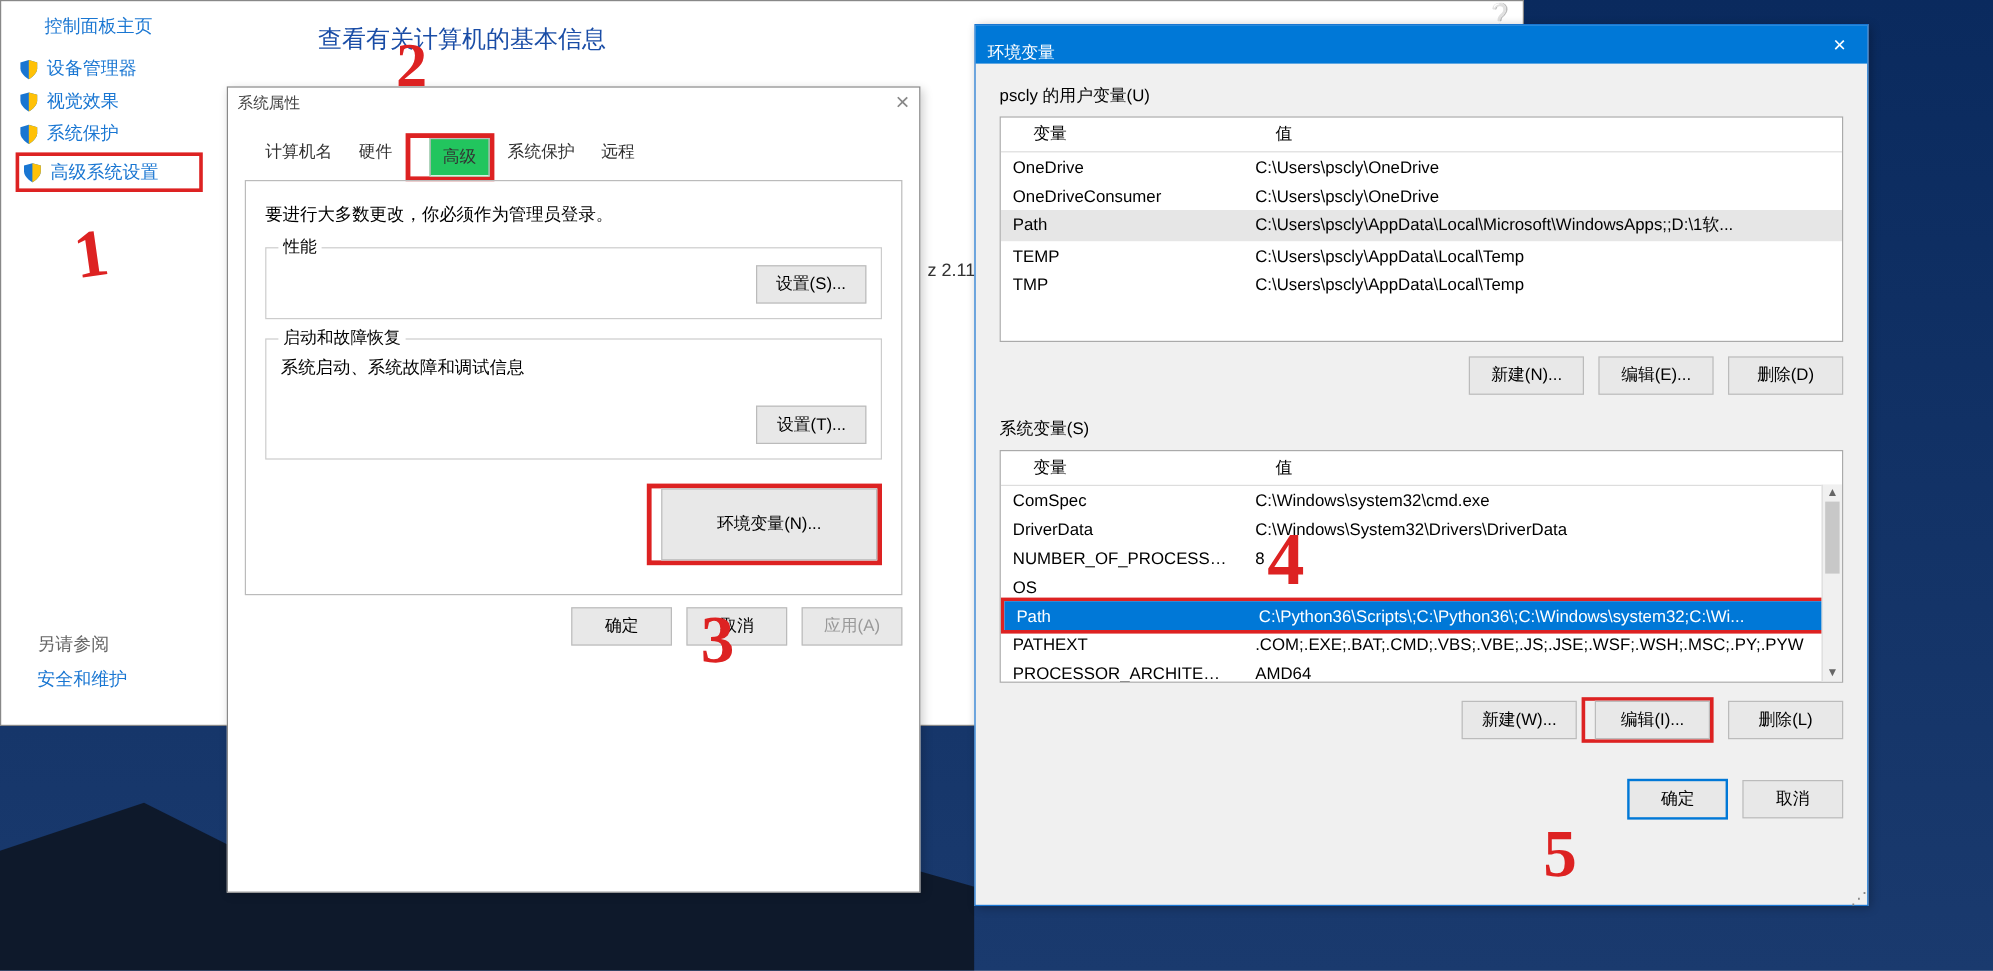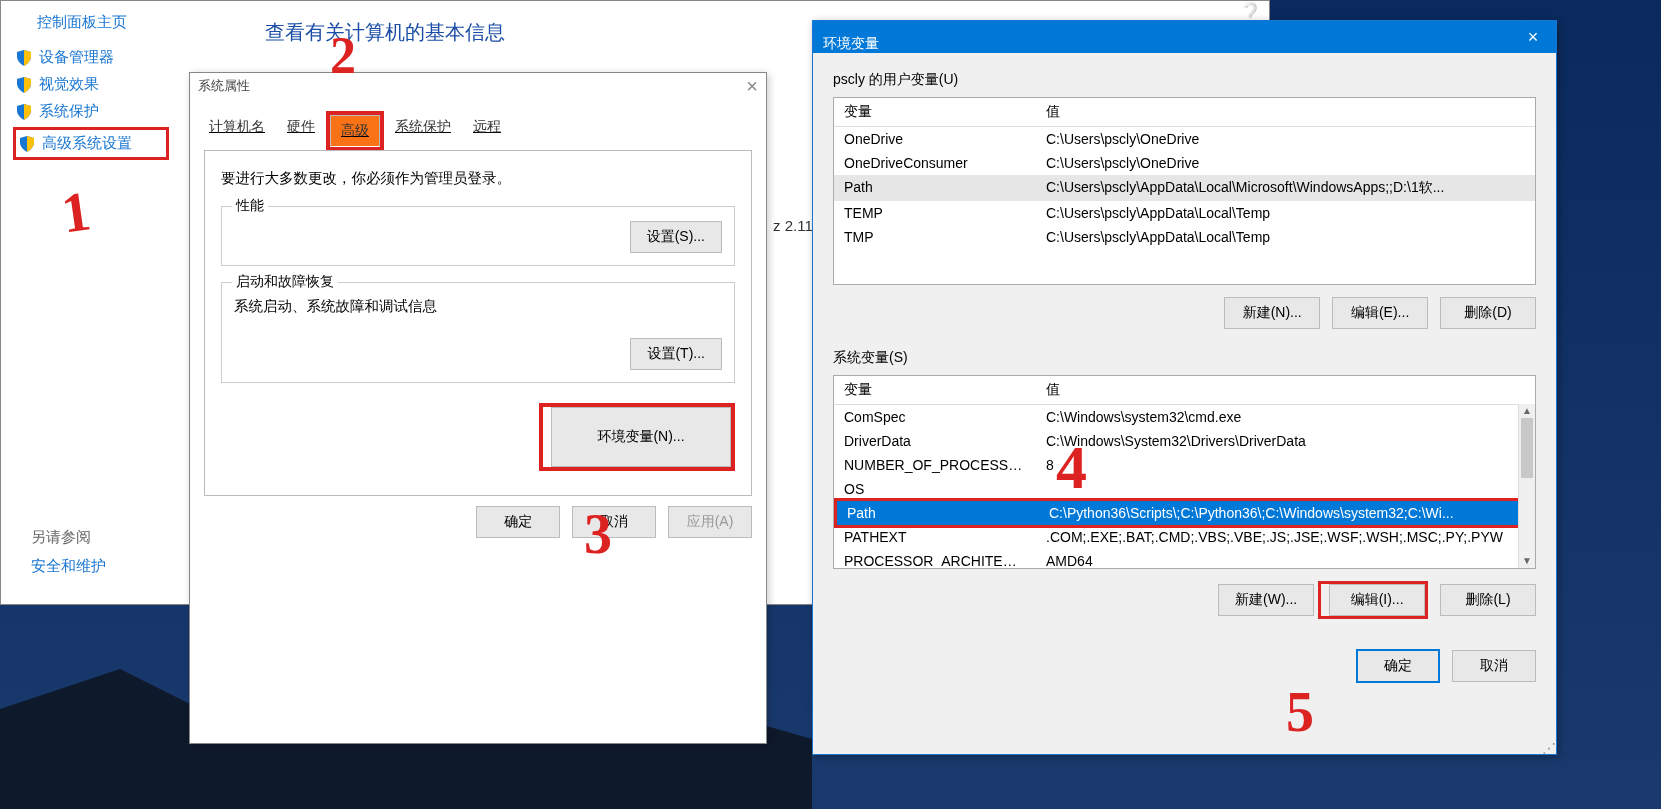--- a/index.html
+++ b/index.html
@@ -18,23 +18,23 @@
   .cp-title { color: #1a4da6; font-size: 20px; margin: 6px 0 10px 60px; }
   .cp-seealso { position: absolute; left: 30px; bottom: 28px; font-size: 15px; }
   .cp-seealso .hdr { color: #666; margin-bottom: 10px; }
   .cp-seealso .lnk { color: #1976d2; }
   .cp-stray { position: absolute; left: 772px; top: 216px; color: #333; font-size: 15px; }
 
   
   .sp-window { position: absolute; left: 189px; top: 72px; width: 578px; height: 672px; background: #fff; border: 1px solid #888; box-shadow: 2px 2px 8px rgba(0,0,0,0.2); }
   .sp-titlebar { height: 26px; display: flex; align-items: center; padding: 0 8px; font-size: 13px; color: #444; position: relative; }
   .sp-close { position: absolute; right: 8px; top: 2px; font-size: 20px; color: #888; cursor: pointer; }
-  .sp-tabs { display: flex; padding: 0 8px; margin-top: 12px; text-decoration: underline; }
+  .sp-tabs { display: flex; padding: 0 20px; margin-top: 12px; }
   .sp-tab { padding: 6px 10px; font-size: 14px; cursor: pointer; border: 1px solid transparent; color: #333; }
-  .sp-tab.active { border: 1px solid #bbb; border-bottom-color: #fff; background: #f97316; position: relative; z-index: 2; }
+  .sp-tab.active { border: 1px solid #bbb; border-bottom-color: #fff; background: #22c55e; position: relative; z-index: 2; margin-left: 16px; }
   .sp-tab-box { border: 4px solid #d22; padding: 0; }
   .sp-tabcontent { border: 1px solid #bbb; margin: -1px 14px 0 14px; padding: 18px 16px 14px 16px; position: relative; z-index: 1; }
   .sp-intro { margin-bottom: 18px; font-size: 14.5px; }
   .sp-group { border: 1px solid #ccc; padding: 14px 12px 12px 12px; margin-bottom: 16px; position: relative; }
   .sp-group-title { position: absolute; top: -10px; left: 10px; background: #fff; padding: 0 4px; font-size: 14px; }
   .sp-group-desc { font-size: 14.5px; margin-bottom: 22px; }
   .sp-group-btn { text-align: right; }
   .sp-envbtn-wrap { text-align: right; padding: 4px 0 10px 0; }
   .sp-envbtn-box { display: inline-block; border: 4px solid #d22; }
   .sp-bottom { text-align: right; padding: 10px 14px 14px 14px; }
@@ -44,21 +44,21 @@
 
   
   .ev-window { position: absolute; left: 812px; top: 20px; width: 745px; height: 735px; background: #f0f0f0; border: 1px solid #1976d2; box-shadow: 2px 2px 8px rgba(0,0,0,0.3); }
   .ev-titlebar { height: 32px; background: #0078d7; color: #fff; display: flex; align-items: flex-end; padding: 0 10px; font-size: 14px; position: relative; }
   .ev-close { position: absolute; right: 0; top: 0; width: 46px; height: 32px; display: flex; align-items: center; justify-content: center; font-size: 18px; color: #fff; cursor: pointer; }
   .ev-body { padding: 18px 20px; }
   .ev-section-label { font-size: 14px; margin-bottom: 8px; }
   .ev-table { border: 1px solid #aaa; background: #fff; width: 100%; height: 188px; overflow: hidden; font-size: 14px; position: relative; }
   .ev-table.sys { height: 194px; overflow: hidden; }
   .ev-thead { display: flex; border-bottom: 1px solid #ddd; }
-  .ev-thead .col { padding: 5px 10px; font-family: Liberation Serif, serif; }
+  .ev-thead .col { padding: 5px 27px; font-family: Liberation Serif, serif; }
   .ev-row { display: flex; padding: 2px 0; cursor: pointer; }
   .ev-row .col { padding: 2px 10px; white-space: nowrap; overflow: hidden; text-overflow: ellipsis; }
   .col.name { width: 202px; flex: 0 0 202px; }
   .col.val { flex: 1; }
   .ev-row.sel-light { background: #e6e6e6; }
   .ev-row.sel-blue { background: #0078d7; color: #fff; }
   .ev-row-box { border: 3px solid #d22; margin: -3px 0; }
   .ev-scrollbar { position: absolute; right: 0; top: 28px; bottom: 0; width: 17px; background: #f0f0f0; border-left: 1px solid #ddd; }
   .ev-scrollbar .thumb { position: absolute; left: 2px; right: 2px; top: 14px; height: 60px; background: #c8c8c8; }
   .ev-scrollbar .arr { position: absolute; left: 0; right: 0; height: 14px; text-align: center; font-size: 10px; color: #666; line-height: 14px; }

